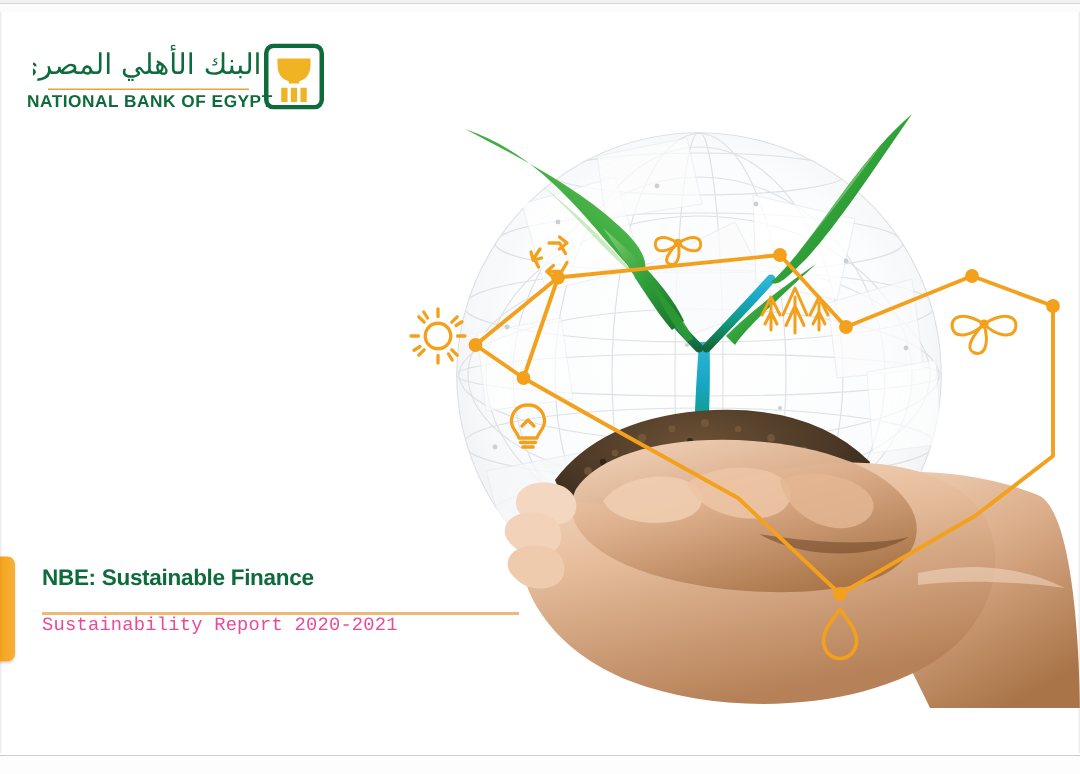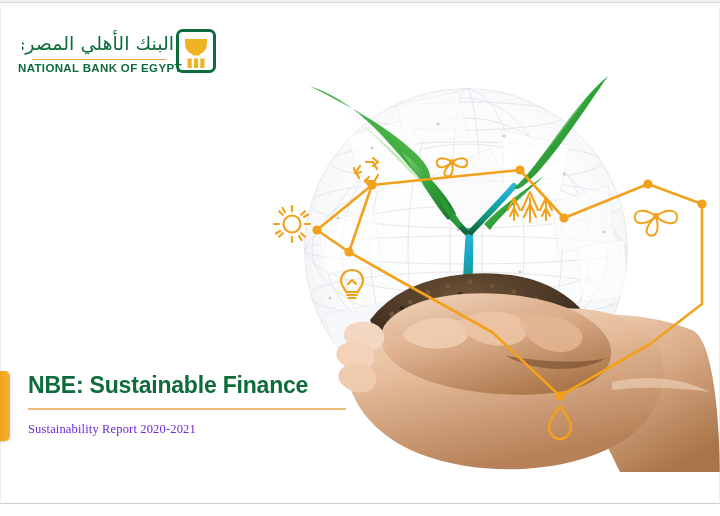--- a/index.html
+++ b/index.html
@@ -118,36 +118,35 @@
   }
   .title-block {
     position: absolute;
     left: 28px;
     top: 372px;
     width: 360px;
   }
   .title-line {
     color: #0E6B3B;
     font-family: "Liberation Sans", sans-serif;
-    font-size: 23px;
+    font-size: 15px;
     font-weight: bold;
     line-height: 27px;
     letter-spacing: -0.2px;
     white-space: nowrap;
   }
   .title-rule {
     margin-top: 9px;
     width: 318px;
     height: 1.5px;
     background: #EBB978;
   }
   .subtitle-line {
-    margin-top: 12px;
-    color: #6d28d9;
-    font-family: Liberation Serif, serif;
+    color: #ec4899;
+    font-family: Liberation Mono, monospace;
     font-size: 12.5px;
     letter-spacing: 0.15px;
     white-space: nowrap;
   }
 </style>
 </head>
 <body>
 
 <div id="page">
 

